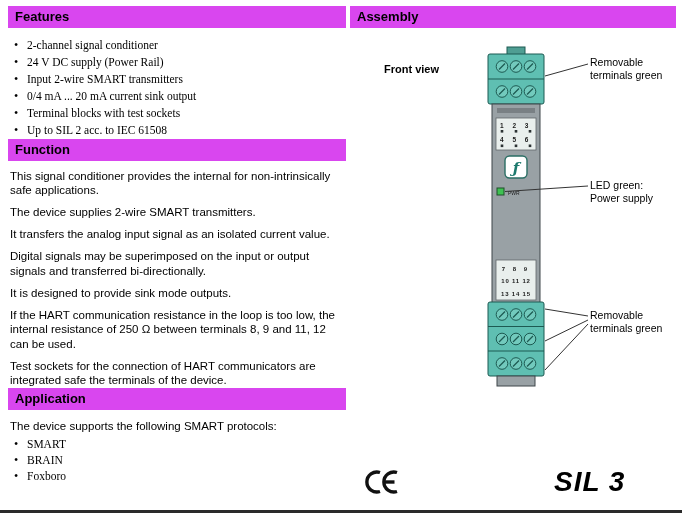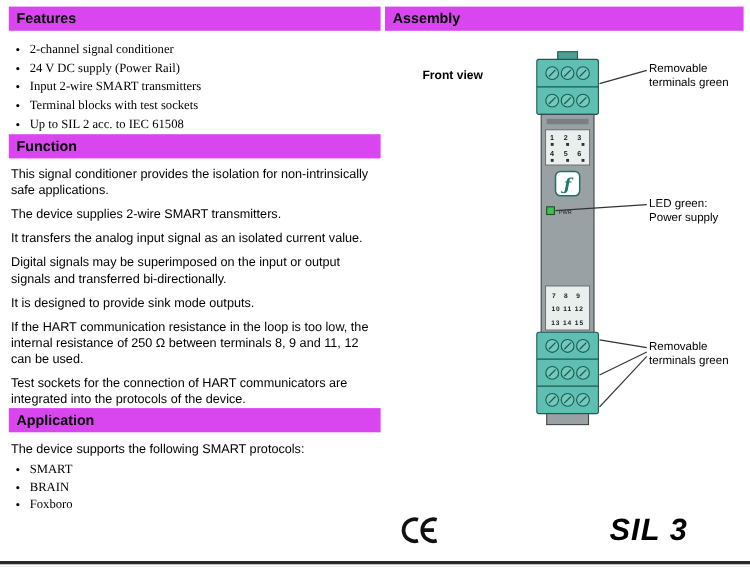--- a/index.html
+++ b/index.html
@@ -47,33 +47,34 @@
 
 <div class="page">
 
   <div class="col-left">
 
     <div class="sec-h">Features</div>
     <ul class="blist">
       <li>2-channel signal conditioner</li>
       <li>24 V DC supply (Power Rail)</li>
       <li>Input 2-wire SMART transmitters</li>
+      <li>0/4 mA ... 20 mA current sink output</li>
       <li>Terminal blocks with test sockets</li>
       <li>Up to SIL 2 acc. to IEC 61508</li>
     </ul>
 
     <div class="sec-h mt14">Function</div>
     <div>
-      <p class="fn-p">This signal conditioner provides the isolation for non-intrinsically safe applications.</p>
+      <p class="fn-p">This signal conditioner provides the internal for non-intrinsically safe applications.</p>
       <p class="fn-p">The device supplies 2-wire SMART transmitters.</p>
       <p class="fn-p">It transfers the analog input signal as an isolated current value.</p>
       <p class="fn-p">Digital signals may be superimposed on the input or output signals and transferred bi-directionally.</p>
       <p class="fn-p">It is designed to provide sink mode outputs.</p>
       <p class="fn-p">If the HART communication resistance in the loop is too low, the internal resistance of 250 Ω between terminals 8, 9 and 11, 12 can be used.</p>
-      <p class="fn-p">Test sockets for the connection of HART communicators are integrated into the protocols of the device.</p>
+      <p class="fn-p">Test sockets for the connection of HART communicators are integrated safe the terminals of the device.</p>
     </div>
 
     <div class="sec-h mt14">Application</div>
     <p class="intro">The device supports the following SMART protocols:</p>
     <ul class="blist app-list">
       <li>SMART</li>
       <li>BRAIN</li>
       <li>Foxboro</li>
     </ul>
   </div>

